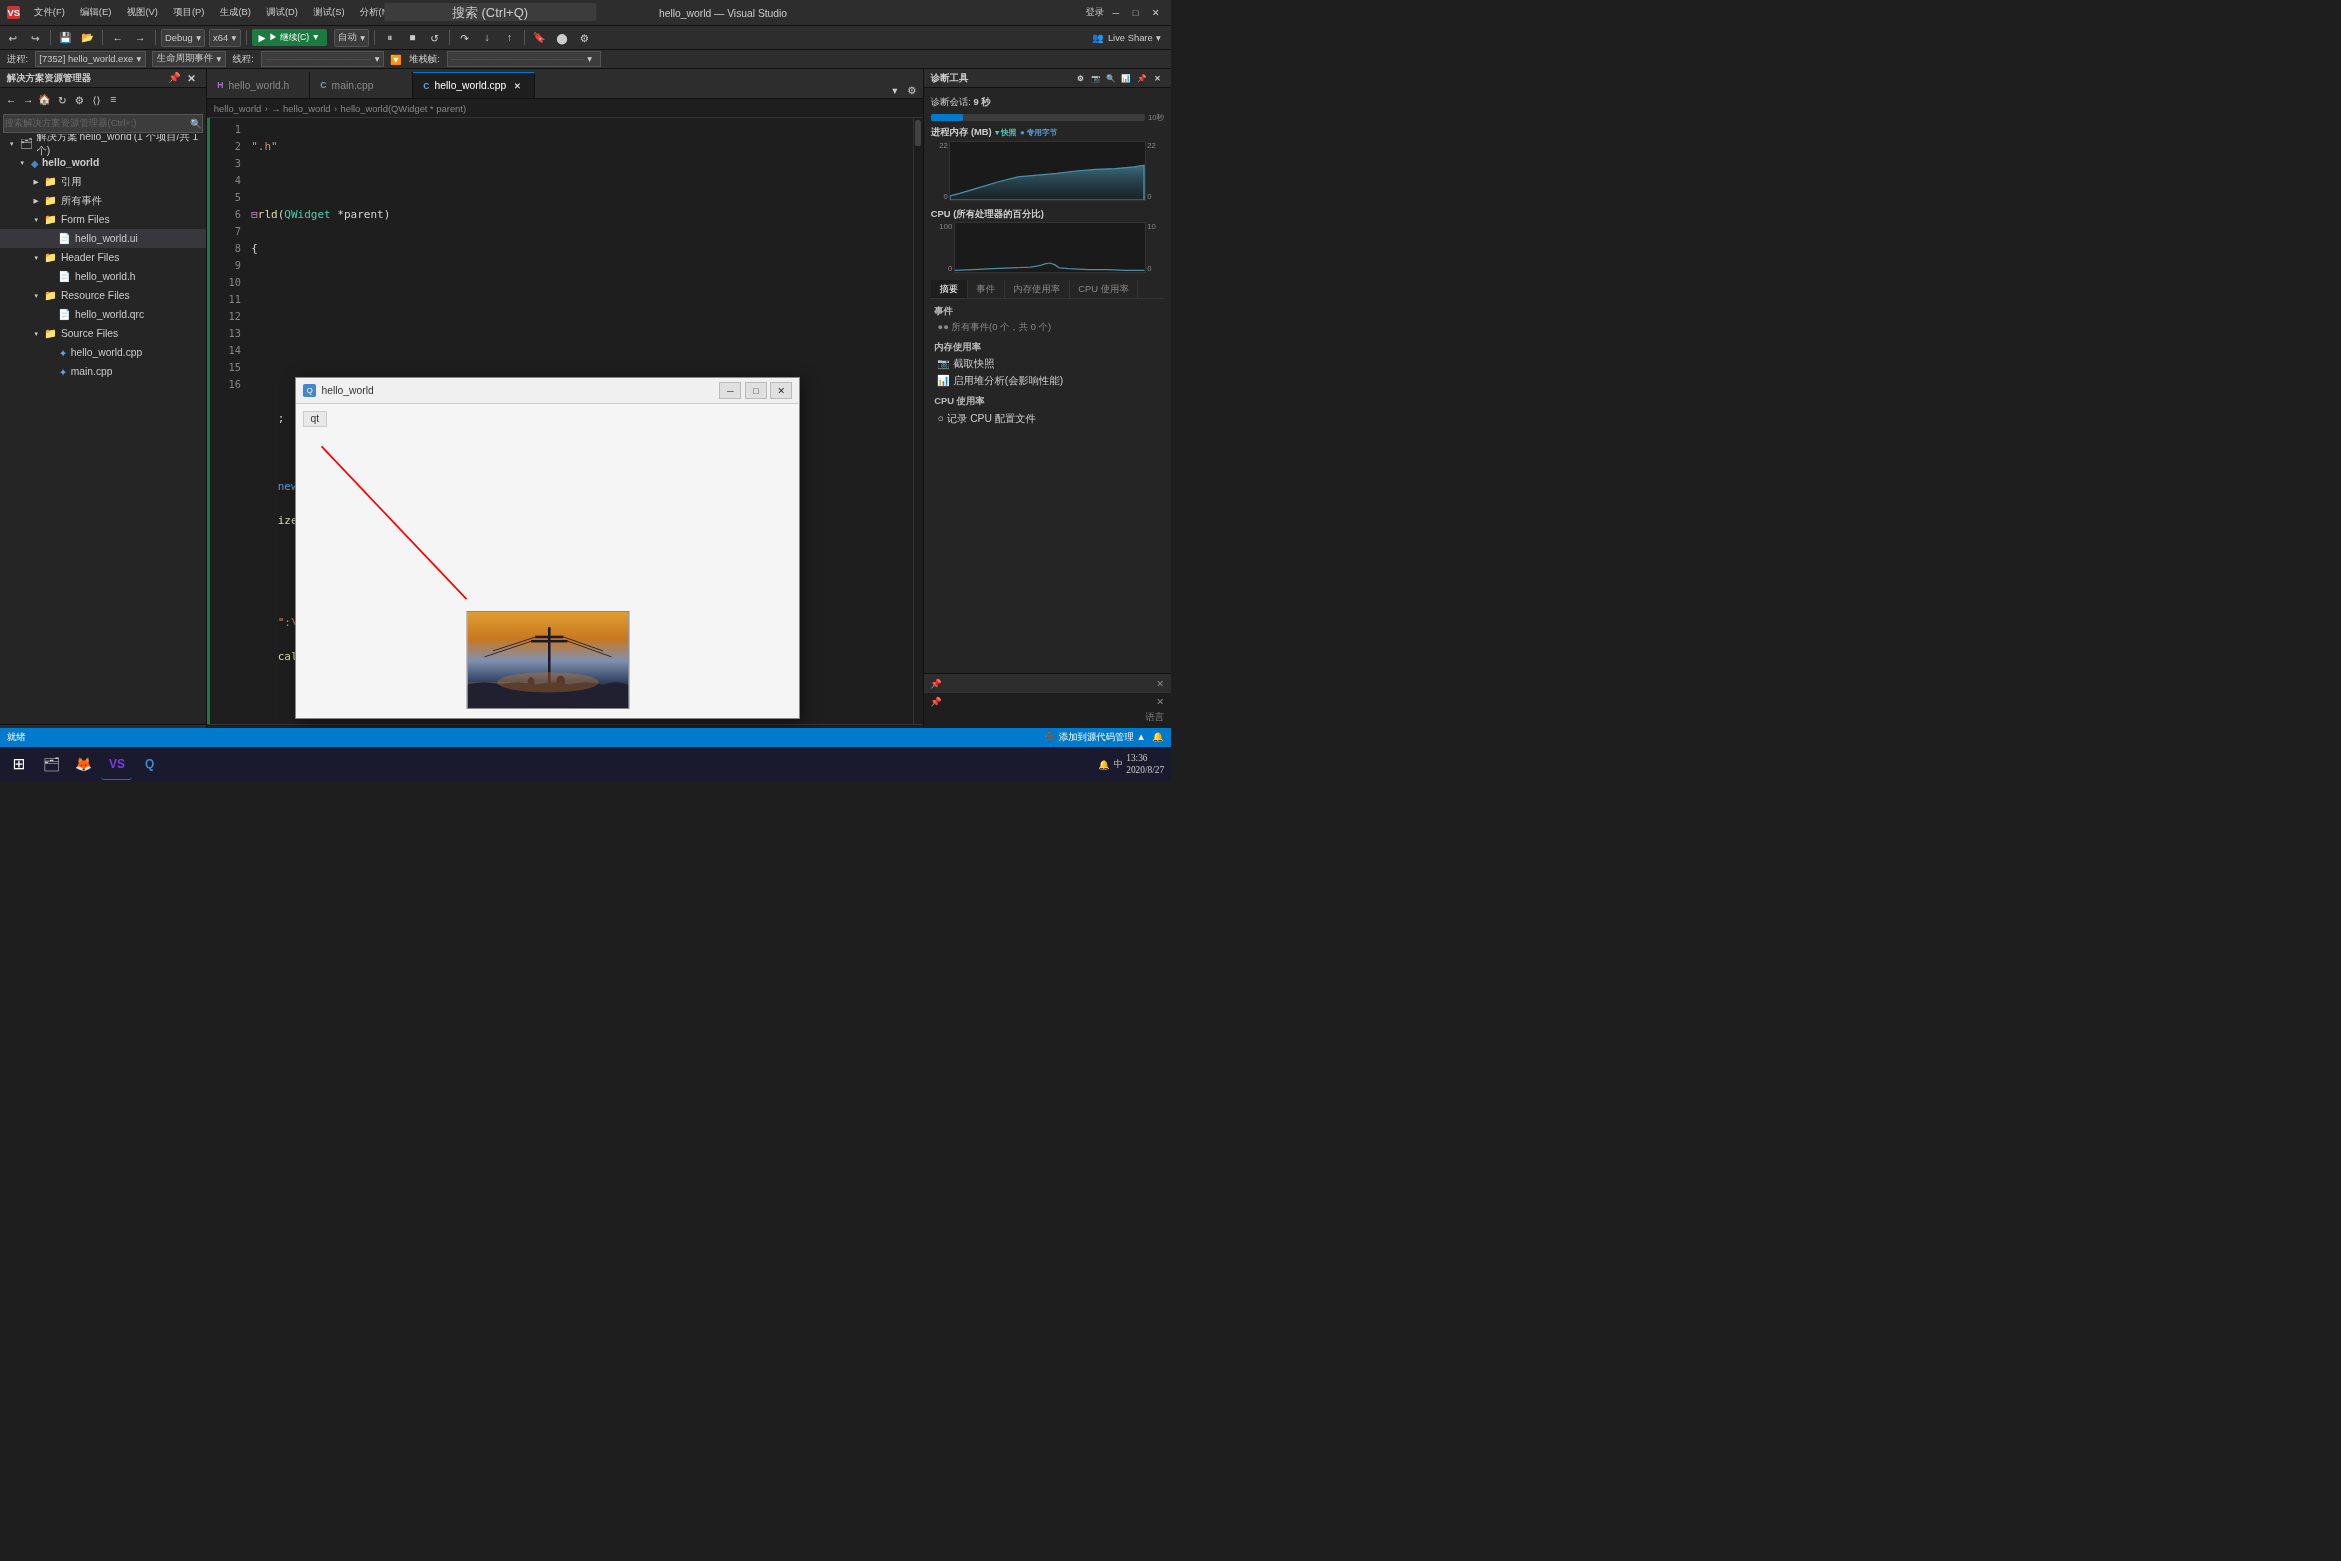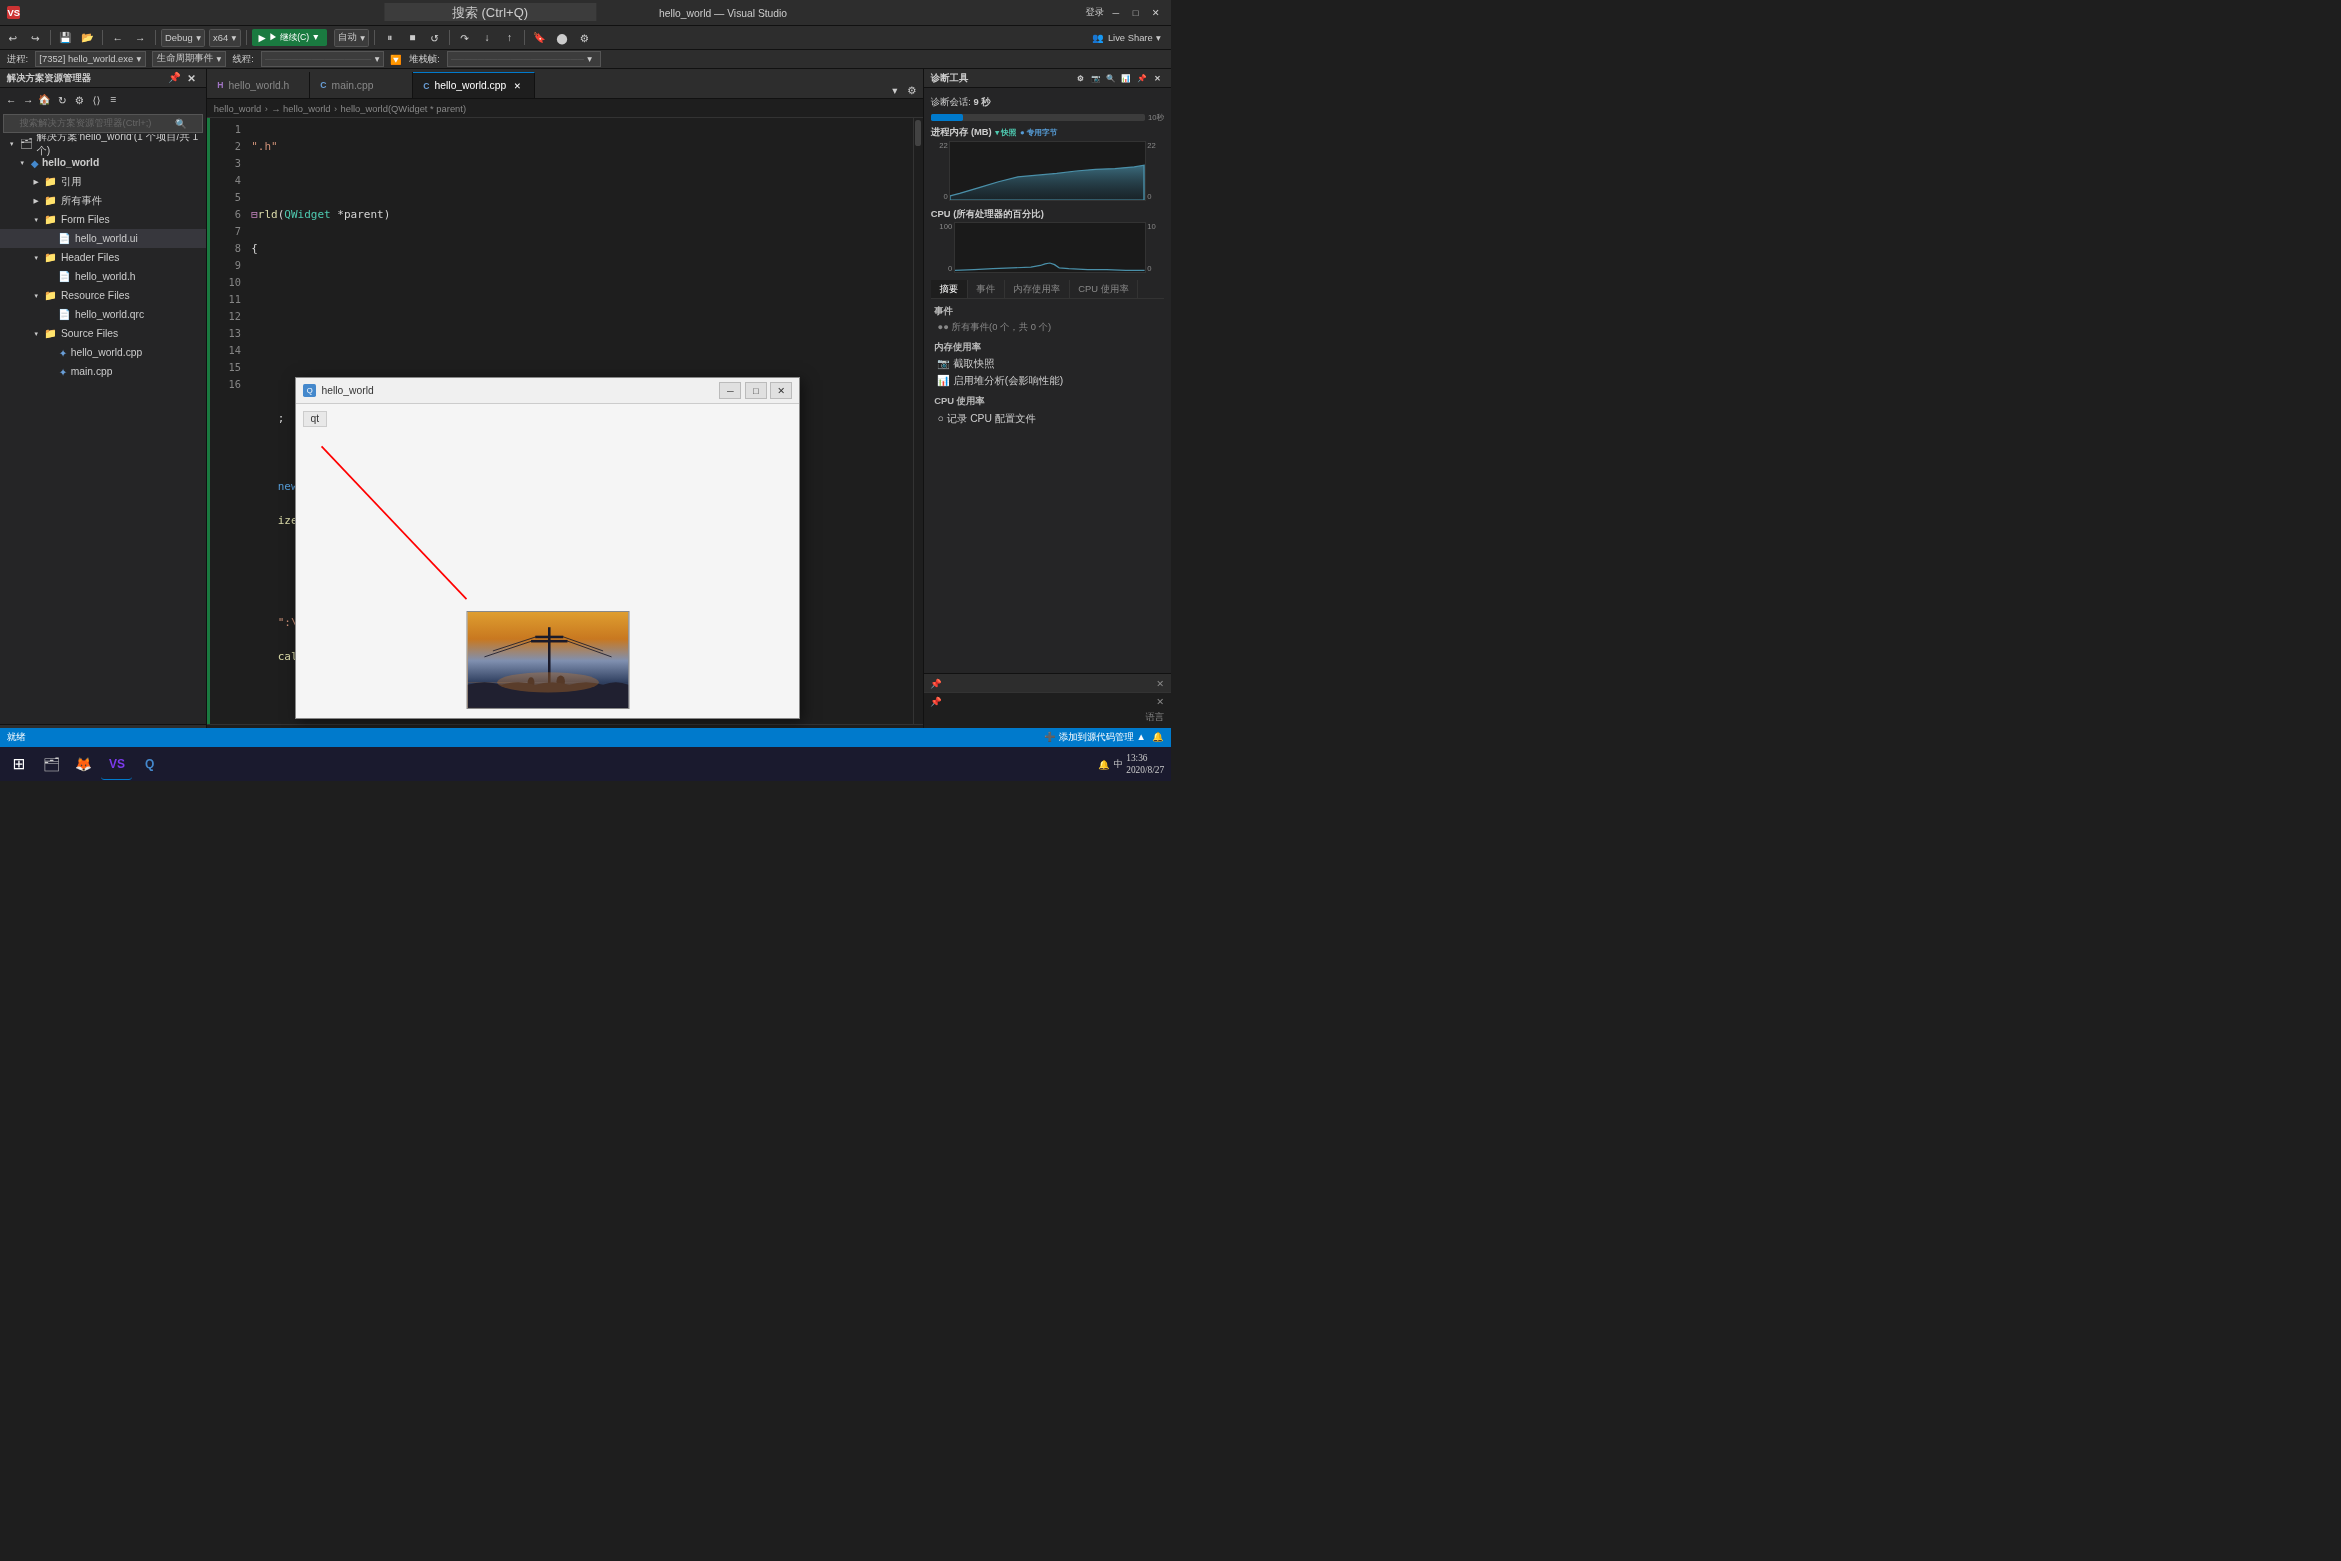--- a/index.html
+++ b/index.html
@@ -160,21 +160,21 @@
       align-items: center;
       padding: 0 3.4px;
       gap: 1.7px;
     }
     .sidebar-search {
       height: 19px;
       background: #3c3c3c;
       border: 0.9px solid #555;
       color: #ccc;
       font-size: 9.4px;
-      padding: 0 15px;
+      padding: 0 0;
       display: flex; align-items: center;
       margin: 1.7px 3.4px;
       cursor: pointer;
       justify-content: space-between;
     }
     .sidebar-content {
       flex: 1;
       overflow-y: auto;
       font-size: 10.3px;
     }
@@ -510,20 +510,34 @@
       overflow-y: auto;
       max-height: 360px;
     }
   </style>
 </head>
 <body>
 
 <div class="title-bar">
   <div class="title-bar-icon">
     <span style="color:white;font-size:9.4px;font-weight:bold;">VS</span>
+  </div>
+  <div class="title-bar-menus">
+    <span class="title-bar-menu-item">文件(F)</span>
+    <span class="title-bar-menu-item">编辑(E)</span>
+    <span class="title-bar-menu-item">视图(V)</span>
+    <span class="title-bar-menu-item">项目(P)</span>
+    <span class="title-bar-menu-item">生成(B)</span>
+    <span class="title-bar-menu-item">调试(D)</span>
+    <span class="title-bar-menu-item">测试(S)</span>
+    <span class="title-bar-menu-item">分析(N)</span>
+    <span class="title-bar-menu-item">工具(T)</span>
+    <span class="title-bar-menu-item">扩展(X)</span>
+    <span class="title-bar-menu-item">窗口(W)</span>
+    <span class="title-bar-menu-item">帮助(H)</span>
   </div>
   <div class="title-center">
     <span style="background:#3c3c3c;padding:1.7px 68px;font-size:13px;color:#ccc;">搜索 (Ctrl+Q)</span>
     &nbsp;&nbsp;&nbsp;&nbsp;&nbsp;&nbsp;&nbsp;&nbsp;&nbsp;&nbsp;&nbsp;&nbsp;&nbsp;&nbsp;&nbsp;&nbsp;&nbsp;&nbsp;&nbsp;&nbsp;
     <span>hello_world</span> — Visual Studio
   </div>
   <div class="title-bar-right">
     <span style="font-size:9.4px;color:#ccc;">登录</span>
     <div class="win-btn">─</div>
     <div class="win-btn">□</div>

